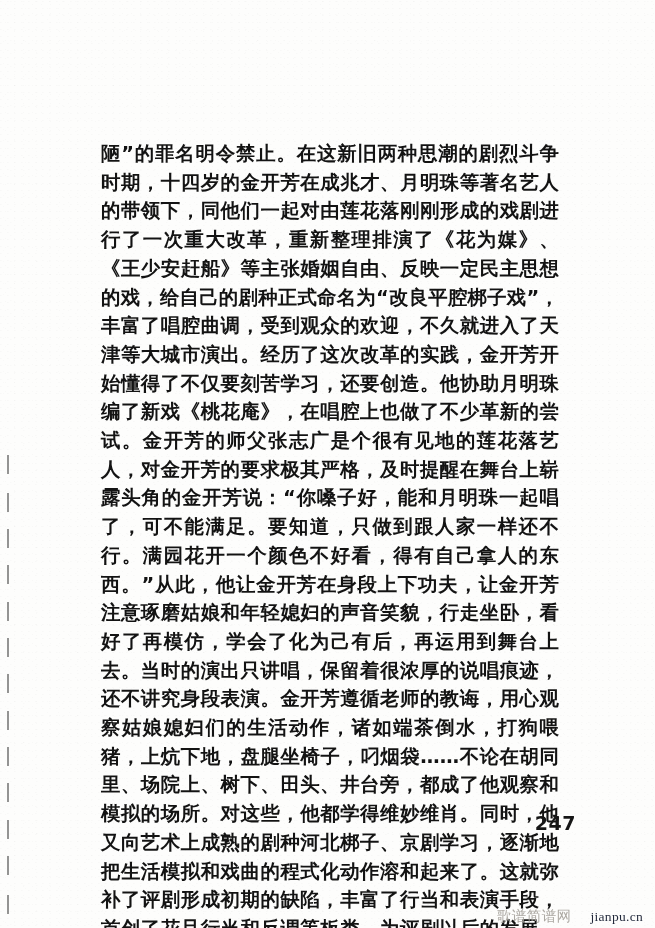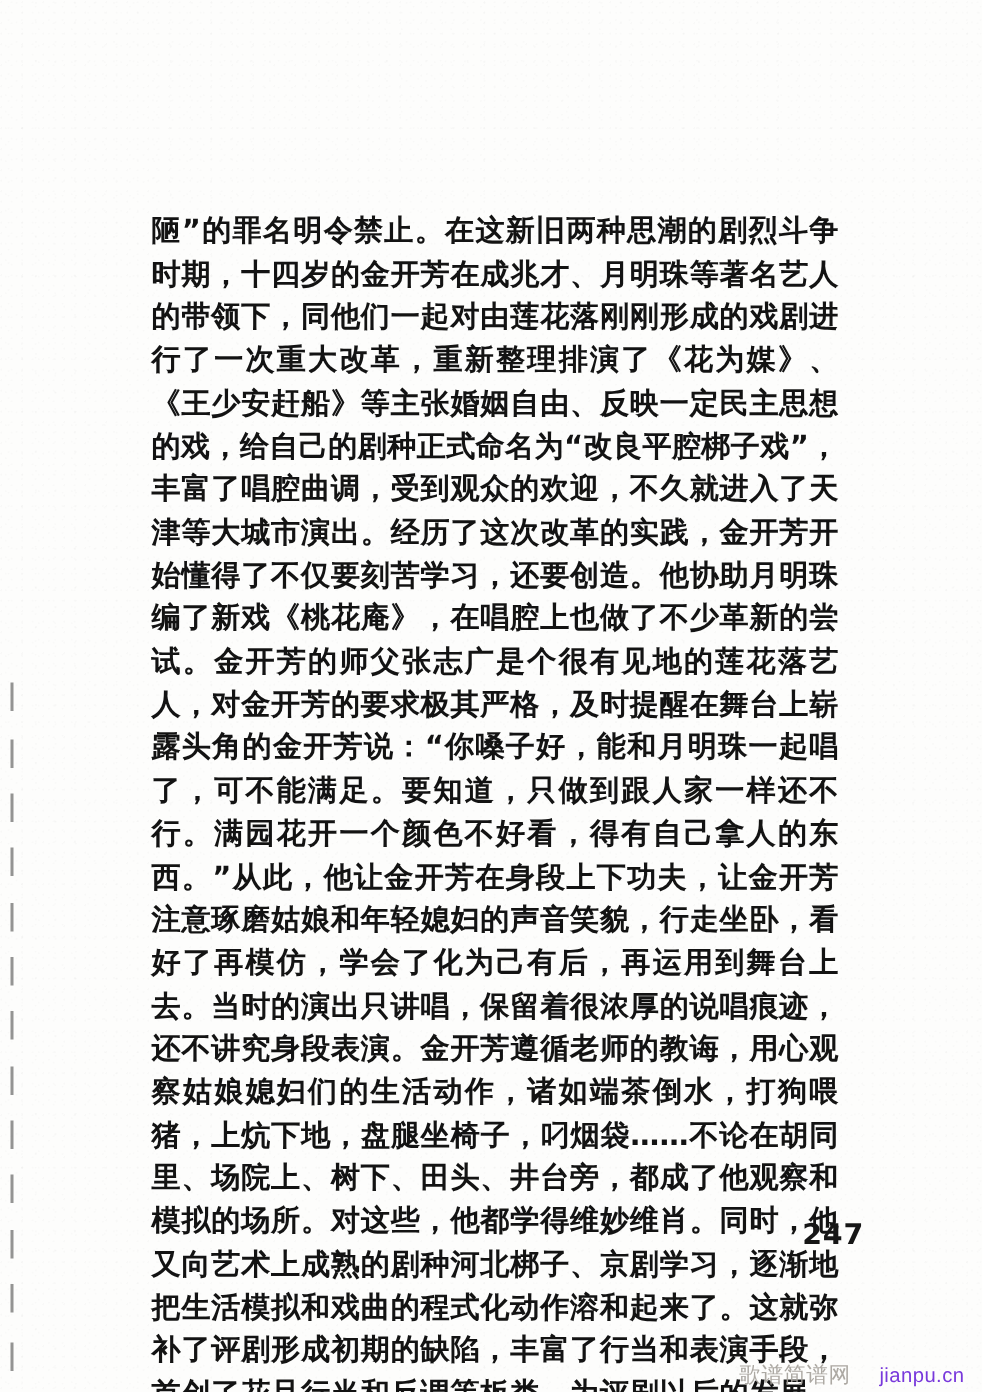--- a/index.html
+++ b/index.html
@@ -82,23 +82,23 @@
     gap: 19px;
     opacity: 0.92;
   }
   .watermark .wm-cn {
     font-family: "DejaVu Sans", sans-serif;
     font-size: 14.5px;
     color: #a6a29c;
     letter-spacing: 0.4px;
   }
   .watermark .wm-url {
-    font-family: Liberation Sans, sans-serif;
+    font-family: Liberation Serif, serif;
     font-size: 13.5px;
-    color: #6d28d9;
+    color: #0f172a;
     letter-spacing: 0.3px;
   }
 </style>
 </head>
 <body>
 
 <div class="page">
 
   <div class="paper-noise"></div>
 

